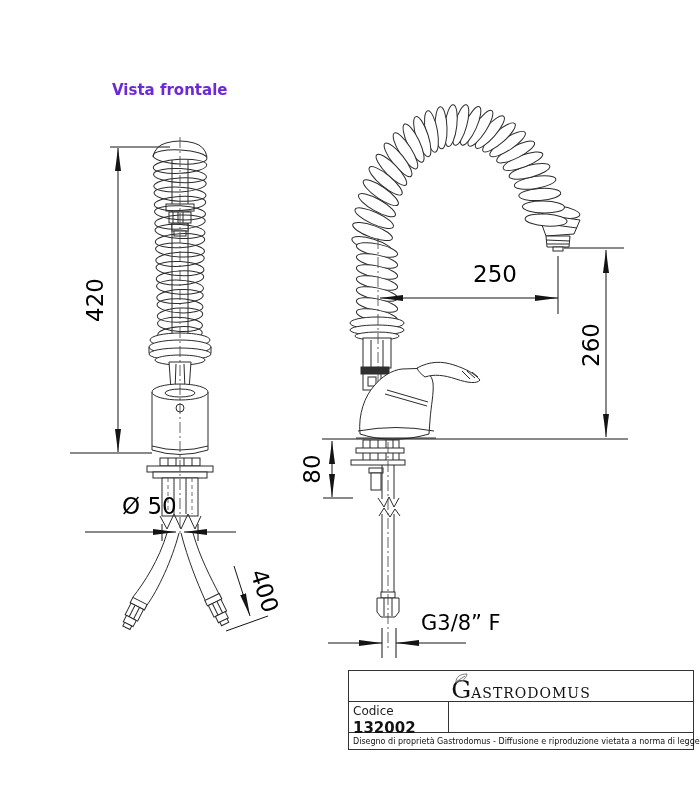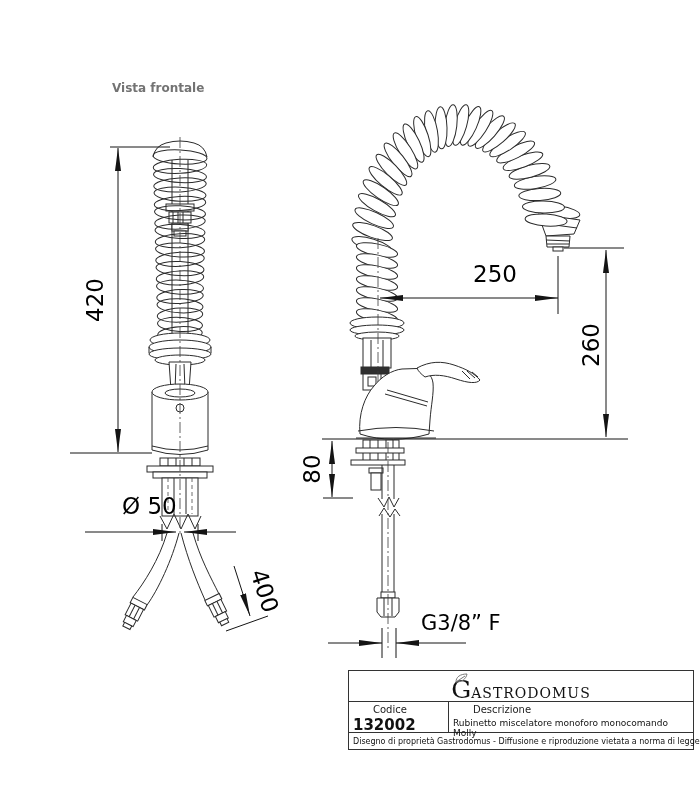--- a/index.html
+++ b/index.html
@@ -7,37 +7,37 @@
          font-family:"DejaVu Sans","Liberation Sans",sans-serif;}
   svg{position:absolute;left:0;top:0;}
   .ln{fill:none;stroke:#2b2b2b;stroke-width:1;}
   .wh{fill:#ffffff;stroke:#2b2b2b;stroke-width:1;}
   .dk{fill:#2f2f2f;stroke:#2f2f2f;stroke-width:1;}
   .cl{fill:none;stroke:#3a3a3a;stroke-width:0.8;stroke-dasharray:11 3 2 3;}
   .hid{fill:none;stroke:#4a4a4a;stroke-width:0.8;stroke-dasharray:4 3;}
   .dim{fill:none;stroke:#141414;stroke-width:1;}
   #front-coils ellipse{fill:none;stroke:#2b2b2b;stroke-width:1;}
   #side-coils ellipse{fill:#fff;stroke:#2b2b2b;stroke-width:1;}
-  .vtitle{position:absolute;font-weight:bold;font-size:12px;color:#737373;white-space:nowrap;}
+  .vtitle{position:absolute;font-weight:bold;font-size:15px;color:#6d28d9;white-space:nowrap;}
   .dimtext{position:absolute;font-size:23px;color:#000;white-space:nowrap;line-height:1.1;}
   .rotccw{transform:translate(-50%,-50%) rotate(-90deg);}
   .rotcw72{transform:translate(-50%,-50%) rotate(72deg);}
   .ctr{transform:translate(-50%,-50%);margin-left:28px;}
   
   .tblock{position:absolute;left:348px;top:670px;width:344px;border:1.2px solid #333;background:#fff;color:#111;}
   .logo-row{position:relative;height:30px;display:flex;align-items:flex-end;justify-content:center;
             border-bottom:1px solid #333;font-family:"DejaVu Serif","Liberation Serif",serif;}
   .brand-g{font-size:25px;line-height:0.9;}
   .brand-rest{font-size:14px;letter-spacing:1px;line-height:1.15;}
   .leaf{position:absolute;left:calc(50% - 66px);top:2px;}
   .mid-row{display:flex;height:30px;border-bottom:1px solid #333;}
   .cell{padding:2px 4px;box-sizing:border-box;}
   .code-cell{width:100px;border-right:1px solid #333;}
   .desc-cell{flex:1;}
-  .cell-label{font-size:10px;color:#222;margin-left:20px;}
+  .cell-label{font-size:12px;color:#222;}
   .code-value{font-size:15px;font-weight:bold;margin-top:1px;}
   .desc-value{font-size:9px;margin-top:3px;}
   .foot-row{height:16px;display:flex;align-items:center;padding:0 4px;font-size:8px;color:#111;white-space:nowrap;}
 </style>
 </head>
 <body>
 
 <div id="stage">
 
 <svg width="700" height="800" viewBox="0 0 700 800">
@@ -296,23 +296,19 @@
       <path d="M1,9 C1,4 5,1 12,1 C11,6 7,9 1,9 Z M1,9 C4,7 7,5 10,3" fill="none" stroke="#777" stroke-width="1"></path>
     </svg>
     <span class="brand-g">G</span>
         <span class="brand-rest">ASTRODOMUS</span>
   </div>
   <div class="mid-row">
     <div class="cell code-cell">
       <div class="cell-label">Codice</div>
       <div class="code-value">132002</div>
     </div>
-    <div class="cell desc-cell">
-      <div class="cell-label">Descrizione</div>
-      <div class="desc-value">Rubinetto miscelatore monoforo monocomando Molly</div>
-    </div>
   </div>
   <div class="foot-row">
     <span>Disegno di proprietà Gastrodomus -  Diffusione e riproduzione vietata a norma di legge.</span>
   </div>
 </div>
 
 </div>
 
 </body></html>

